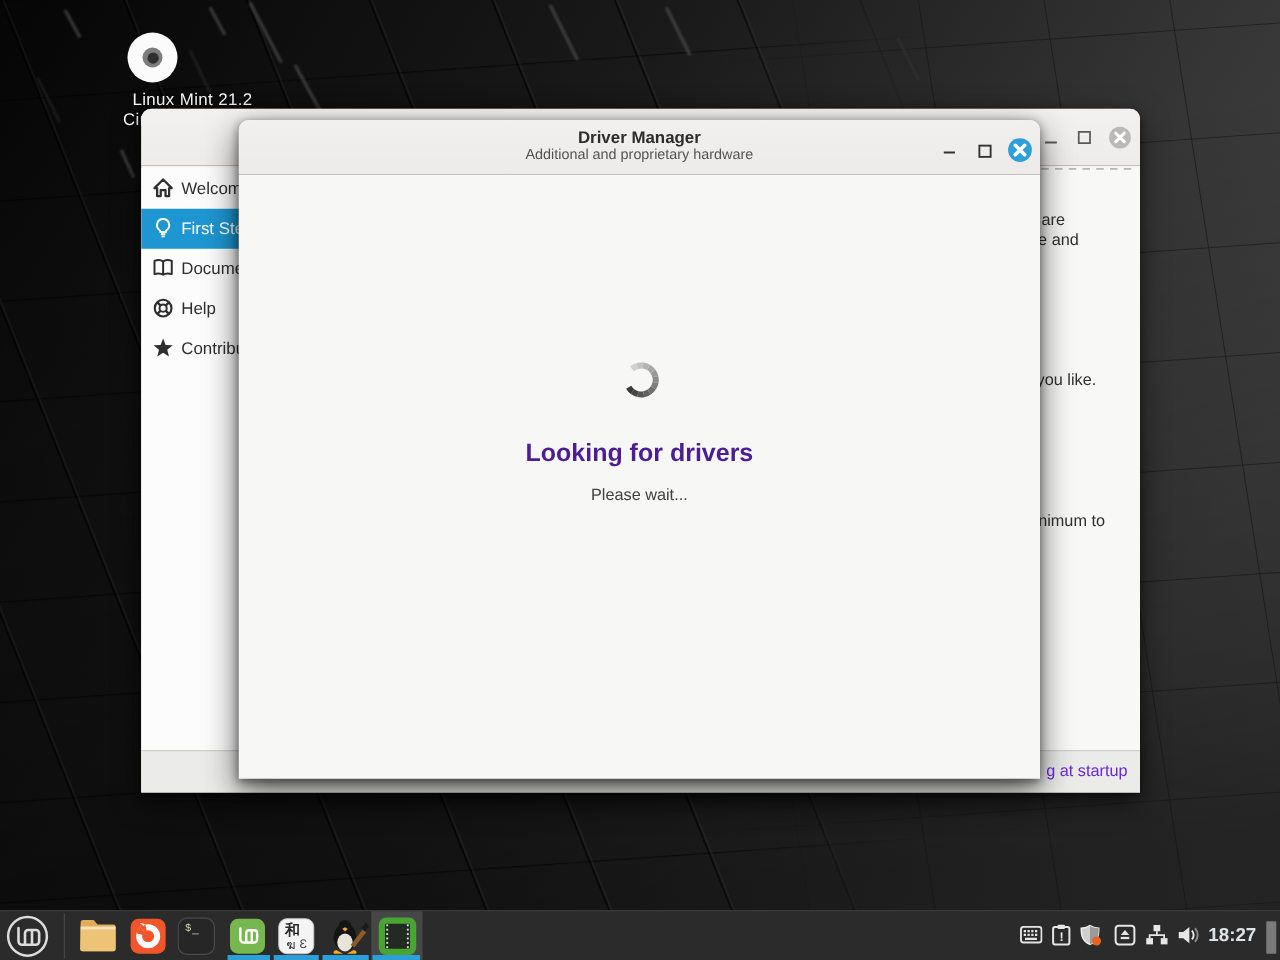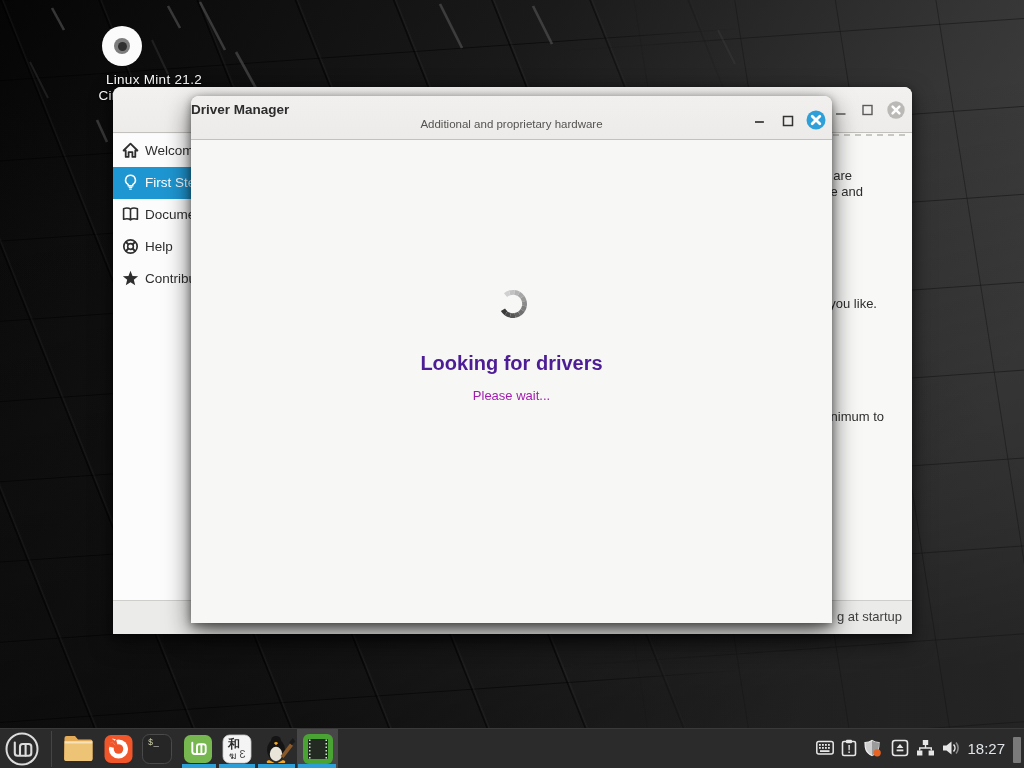--- a/index.html
+++ b/index.html
@@ -16,36 +16,36 @@
 
 
 #win1 { position:absolute; left:113px; top:87px; width:799px; height:547px; border-radius:8px 8px 0 0; background:#f8f8f7; box-shadow:0 8px 22px rgba(0,0,0,.55), 0 2px 6px rgba(0,0,0,.4); }
 #win1 .tbar { position:absolute; left:0; top:0; right:0; height:46px; background:linear-gradient(#f2f1f0,#edecea); border-radius:8px 8px 0 0; border-bottom:1px solid #c3c1be; }
 #win1 .side { position:absolute; left:0; top:47px; width:187px; bottom:34px; background:#fcfcfc; }
 #win1 .sbitem { position:absolute; left:0; width:187px; height:32px; color:#2e2e2e; font-size:13.5px; line-height:32px; }
 #win1 .sbitem svg { position:absolute; left:9px; top:7px; }
 #win1 .sbitem span { position:absolute; left:32px; }
 #win1 .sel { background:#1e96d1; color:#ffffff; }
 #win1 .statusbar { position:absolute; left:0; bottom:0; right:0; height:34px; background:#ebebe9; border-top:1px solid #d0cecb; }
-#win1 .statustxt { position:absolute; right:10px; top:8px; font-size:13px; color:#404040; }
+#win1 .statustxt { position:absolute; right:10px; top:8px; font-size:13px; color:#6d28d9; }
 .wbtn { position:absolute; top:0; }
 #win1 .frag { position:absolute; font-size:13px; color:#2e2e2e; white-space:nowrap; }
 
 
 #win2 { position:absolute; left:191px; top:96px; width:641px; height:527px; border-radius:8px 8px 0 0; background:#f7f7f6; box-shadow:0 10px 26px rgba(0,0,0,.6), 0 2px 8px rgba(0,0,0,.45); }
 #win2 .tbar { position:absolute; left:0; top:0; right:0; height:44px; background:linear-gradient(#f1f0ef,#eceBe9); border-radius:8px 8px 0 0; border-bottom:1px solid #c3c1be; }
-#win2 .title { position:absolute; left:0; right:0; top:6px; font-size:13.5px; font-weight:bold; color:#2d2d2d; }
+#win2 .title { position:absolute; left:0; right:0; top:6px; text-align:center; font-size:13.5px; font-weight:bold; color:#2d2d2d; }
 #win2 .subtitle { position:absolute; left:0; right:0; top:22px; text-align:center; font-size:11.5px; color:#555350; }
 #lfd { position:absolute; left:0; width:641px; top:352px; text-align:center; font-size:20px; font-weight:bold; color:#4c1d95; }
-#pw { position:absolute; left:0; width:641px; top:388px; text-align:center; font-size:13px; color:#a21caf; }
+#pw { position:absolute; left:0; width:641px; top:388px; text-align:center; font-size:13px; color:#404040; }
 
 
 #panel { position:absolute; left:0; top:728px; width:1024px; height:40px; background:#2b2b2b; border-top:1px solid #3a3a3a; }
 .picon { position:absolute; top:0; height:40px; }
-#clock { position:absolute; right:19px; top:740px; font-size:15px; font-weight:normal; color:#dfe4e8; }
+#clock { position:absolute; right:19px; top:740px; font-size:15px; font-weight:bold; color:#dfe4e8; }
 #showdesk { position:absolute; right:3px; top:737px; width:8px; height:26px; background:#7a7a7a; border-radius:1px; }
 .underline { position:absolute; top:764px; height:4px; background:#2d9fd8; }
 #appbtn { position:absolute; left:297px; top:0; width:41px; height:40px; background:#474747; }
 </style>
 </head>
 <body>
 
 <svg id="bg" viewBox="0 0 1024 768" preserveAspectRatio="none">
   <defs>
     <linearGradient id="sheen" x1="0" y1="0" x2="1" y2="0.45">

